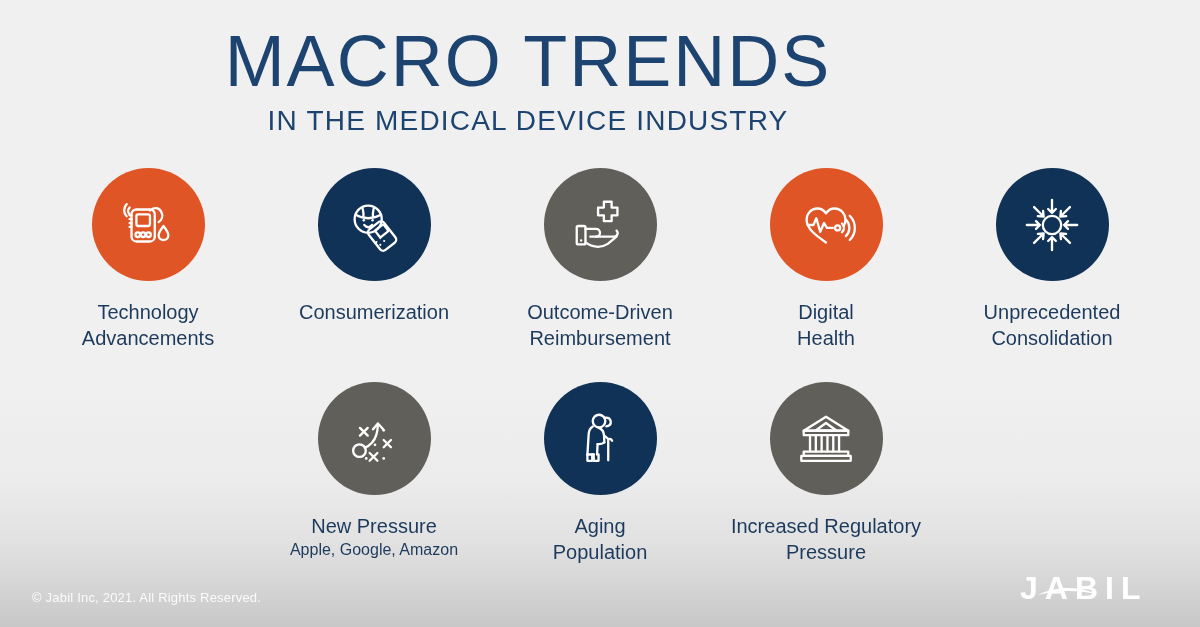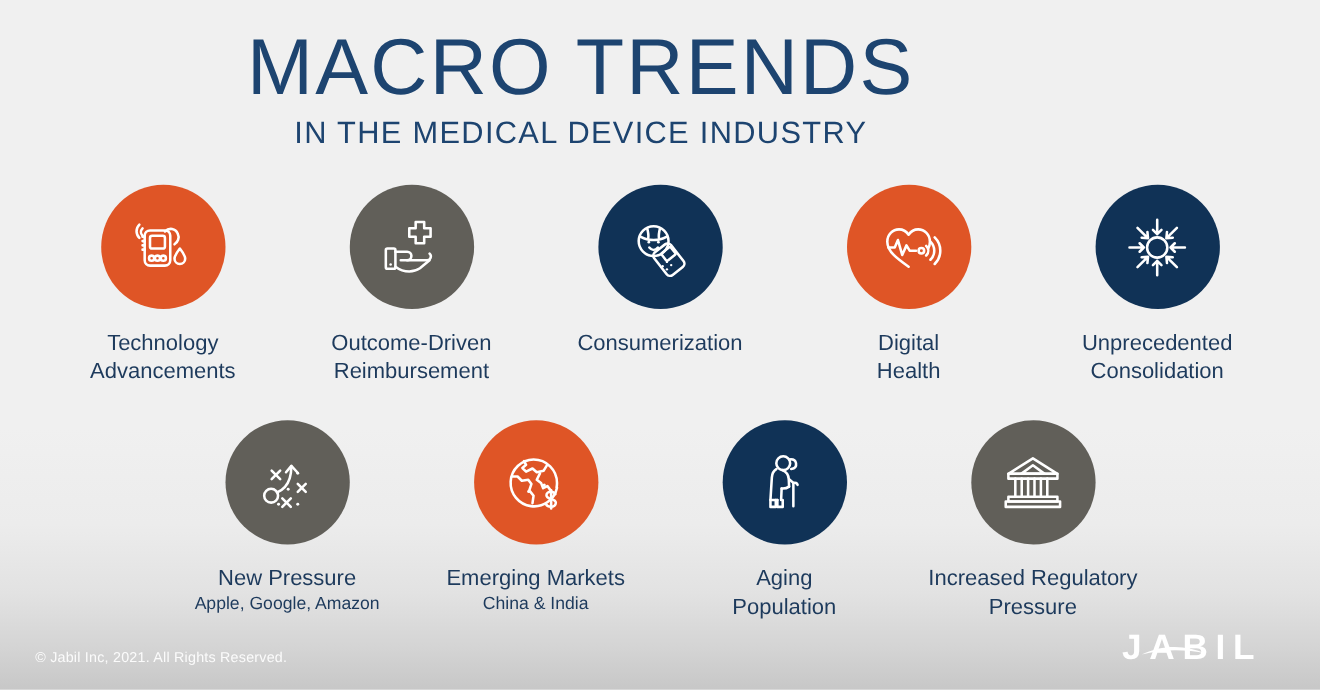--- a/index.html
+++ b/index.html
@@ -145,38 +145,20 @@
             <path d="M48 33c3.5 4.5 5 7 5 9.5a5 5 0 0 1-10 0c0-2.5 1.5-5 5-9.5z"></path>
           </svg>
         </span>
       </div>
       <div class="label">Technology
 Advancements</div>
       <div class="sublabel"></div>
     </div>
 
     <div class="trend">
-      <div class="circle" style="background:#615f59">
-        <span>
-          <svg width="62" height="62" viewBox="0 0 64 64" fill="none" stroke="#ffffff" stroke-width="2.4" stroke-linecap="round" stroke-linejoin="round">
-            <path d="M36 8h8v6h6v8h-6v6h-8v-6h-6v-8h6z"></path>
-            <rect x="8" y="33" width="9" height="19" rx="1.5"></rect>
-            <circle cx="12.5" cy="48" r="1.2" fill="#ffffff" stroke="none"></circle>
-            <path d="M17 36h11a4 4 0 0 1 0 8h-6"></path>
-            <path d="M28 44h18.5a3.6 3.6 0 0 0 2.6-6.2"></path>
-            <path d="M17 50c4 3 8 4.5 13 4.5 4 0 7-1 10-3l9-7.5"></path>
-          </svg>
-        </span>
-      </div>
-      <div class="label">Outcome-Driven
-Reimbursement</div>
-      <div class="sublabel"></div>
-    </div>
-
-    <div class="trend">
       <div class="circle" style="background:#103256">
         <span>
           <svg width="62" height="62" viewBox="0 0 64 64" fill="none" stroke="#ffffff" stroke-width="2.4" stroke-linecap="round" stroke-linejoin="round">
             <circle cx="26" cy="26" r="14"></circle>
             <path d="M14 22c3.5 2 8 3 12 3s8.5-1 12-3"></path>
             <path d="M20 14c1 4 1.5 6 1 9"></path>
             <path d="M32 14c-1 4-1.5 6-1 9"></path>
             <circle cx="21.5" cy="27" r="1.3" fill="#ffffff" stroke="none"></circle>
             <circle cx="30.5" cy="27" r="1.3" fill="#ffffff" stroke="none"></circle>
             <path d="M22 32c1.3 1.6 2.6 2.3 4 2.3s2.7-.7 4-2.3"></path>
@@ -187,20 +169,38 @@
             <circle cx="34.5" cy="49.5" r="1.1" fill="#ffffff" stroke="none"></circle>
             <circle cx="38.5" cy="52.5" r="1.1" fill="#ffffff" stroke="none"></circle>
           </svg>
         </span>
       </div>
       <div class="label">Consumerization</div>
       <div class="sublabel"></div>
     </div>
 
     <div class="trend">
+      <div class="circle" style="background:#615f59">
+        <span>
+          <svg width="62" height="62" viewBox="0 0 64 64" fill="none" stroke="#ffffff" stroke-width="2.4" stroke-linecap="round" stroke-linejoin="round">
+            <path d="M36 8h8v6h6v8h-6v6h-8v-6h-6v-8h6z"></path>
+            <rect x="8" y="33" width="9" height="19" rx="1.5"></rect>
+            <circle cx="12.5" cy="48" r="1.2" fill="#ffffff" stroke="none"></circle>
+            <path d="M17 36h11a4 4 0 0 1 0 8h-6"></path>
+            <path d="M28 44h18.5a3.6 3.6 0 0 0 2.6-6.2"></path>
+            <path d="M17 50c4 3 8 4.5 13 4.5 4 0 7-1 10-3l9-7.5"></path>
+          </svg>
+        </span>
+      </div>
+      <div class="label">Outcome-Driven
+Reimbursement</div>
+      <div class="sublabel"></div>
+    </div>
+
+    <div class="trend">
       <div class="circle" style="background:#df5526">
         <span>
           <svg width="62" height="62" viewBox="0 0 64 64" fill="none" stroke="#ffffff" stroke-width="2.4" stroke-linecap="round" stroke-linejoin="round">
             <path d="M32 50C22 43 12 36 12 26.5 12 20 17 15 23 15c3.6 0 6.9 1.9 9 5 2.1-3.1 5.4-5 9-5 6 0 11 5 11 11.5 0 2.4-.6 4.6-1.7 6.7"></path>
             <path d="M13 32h6l3-7 4 14 4-9 3 5h6"></path>
             <circle cx="44" cy="35" r="2.6"></circle>
             <path d="M48.5 30.5c2.6 2.6 2.6 6.4 0 9"></path>
             <path d="M52.5 26.5c4.8 4.8 4.8 12.2 0 17"></path>
             <path d="M56.5 22.5c7 7 7 18 0 25"></path>
           </svg>
@@ -252,38 +252,20 @@
             <circle cx="33" cy="38" r="1.4" fill="#ffffff" stroke="none"></circle>
             <circle cx="24" cy="52" r="1.4" fill="#ffffff" stroke="none"></circle>
             <circle cx="42" cy="52" r="1.4" fill="#ffffff" stroke="none"></circle>
           </svg>
         </span>
       </div>
       <div class="label">New Pressure</div>
       <div class="sublabel">Apple, Google, Amazon</div>
     </div>
 
-    <div class="trend">
-      <div class="circle" style="background:#df5526">
-        <span>
-          <svg width="62" height="62" viewBox="0 0 64 64" fill="none" stroke="#ffffff" stroke-width="2.4" stroke-linecap="round" stroke-linejoin="round">
-            <path d="M52 36.5A22 22 0 1 1 30 10a22 22 0 0 1 22 22c0 1.5-.15 3-.45 4.5"></path>
-            <path d="M10 26h5l4 4 6-1 3 4-2 6 4 5-1 7"></path>
-            <path d="M21 11.5l2 3.5-3.5 3 3.5 3.5 6-3 4 3.5 6.5-1.5 3-5"></path>
-            <path d="M36 23l-3 6 4 3 2 5 4-2 3 4"></path>
-            <circle cx="25.5" cy="40" r="1.5" fill="#ffffff" stroke="none"></circle>
-            <circle cx="40" cy="34" r="1.5" fill="#ffffff" stroke="none"></circle>
-            <path d="M46.5 39v17"></path>
-            <path d="M50.5 42.5c-.8-1.4-2.4-2.2-4.2-2.2-2.4 0-4.2 1.4-4.2 3.4 0 4.5 8.8 2.4 8.8 7 0 2.2-2 3.6-4.6 3.6-2.1 0-3.9-.9-4.7-2.4"></path>
-          </svg>
-        </span>
-      </div>
-      <div class="label">Emerging Markets</div>
-      <div class="sublabel">China &amp; India</div>
-    </div>
 
     <div class="trend">
       <div class="circle" style="background:#103256">
         <span>
           <svg width="62" height="62" viewBox="0 0 64 64" fill="none" stroke="#ffffff" stroke-width="2.4" stroke-linecap="round" stroke-linejoin="round">
             <circle cx="31" cy="13.5" r="6.5"></circle>
             <path d="M36.5 10c3.5-.5 6 1 6.5 3.5.5 3-1.5 5-4.5 5.5"></path>
             <path d="M24.5 19c-2.5 1.5-4 4.5-4.2 8L19 48h6.5"></path>
             <path d="M30 20c4 1.5 6 4.5 6.2 8.5l.3 7"></path>
             <path d="M36.5 35.5c-2 1.5-4.5 2-7 1.8"></path>

